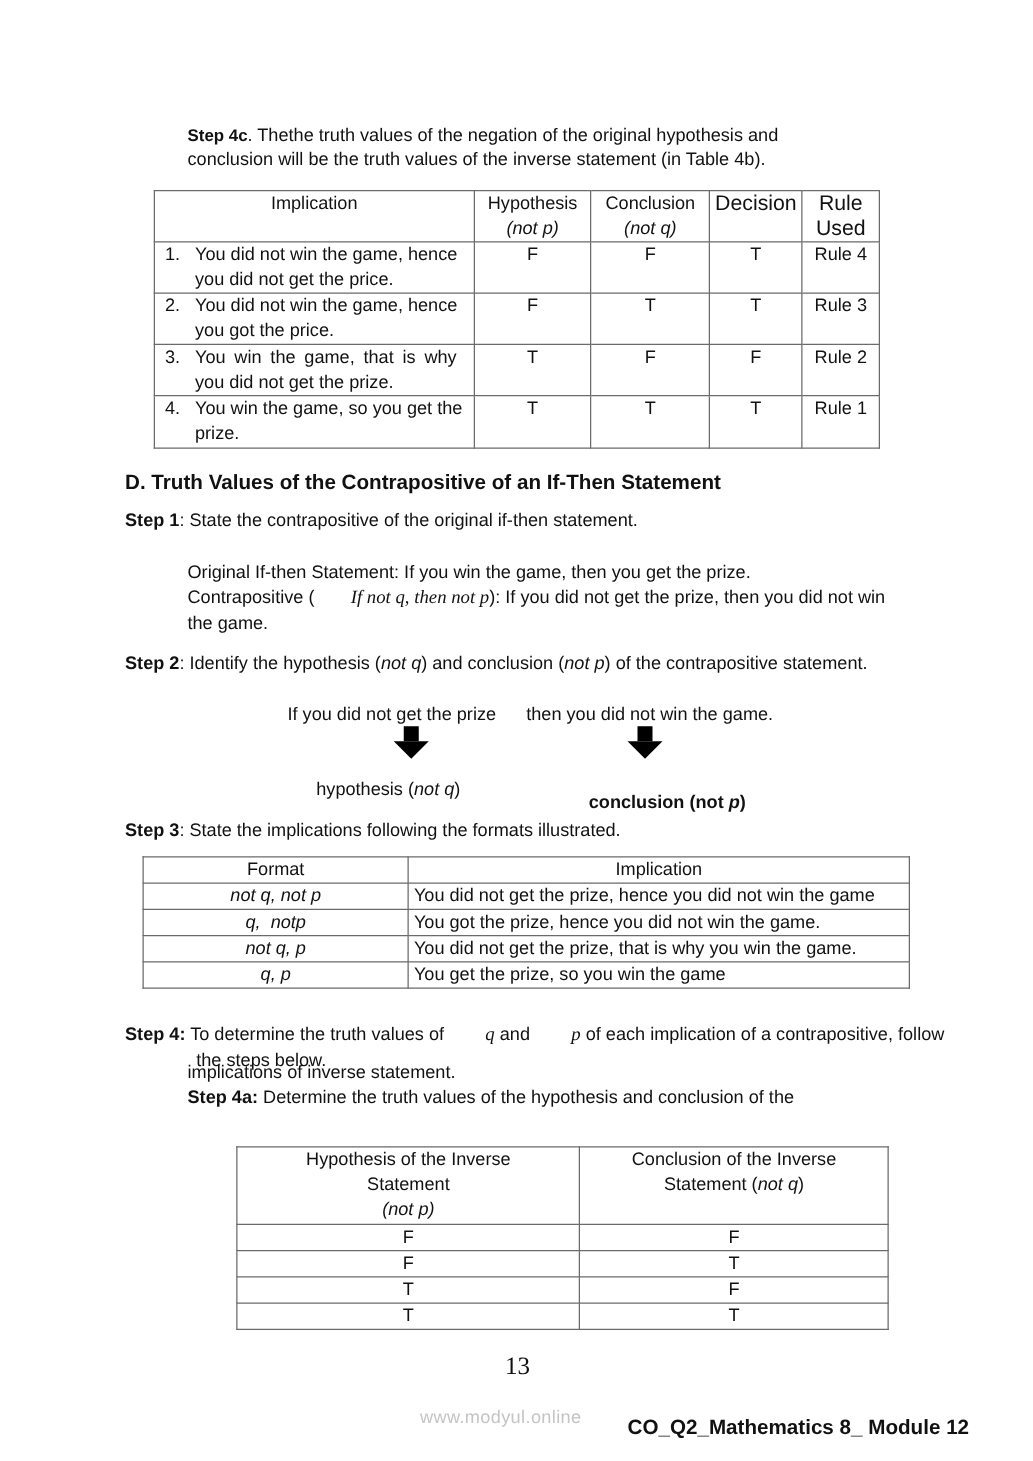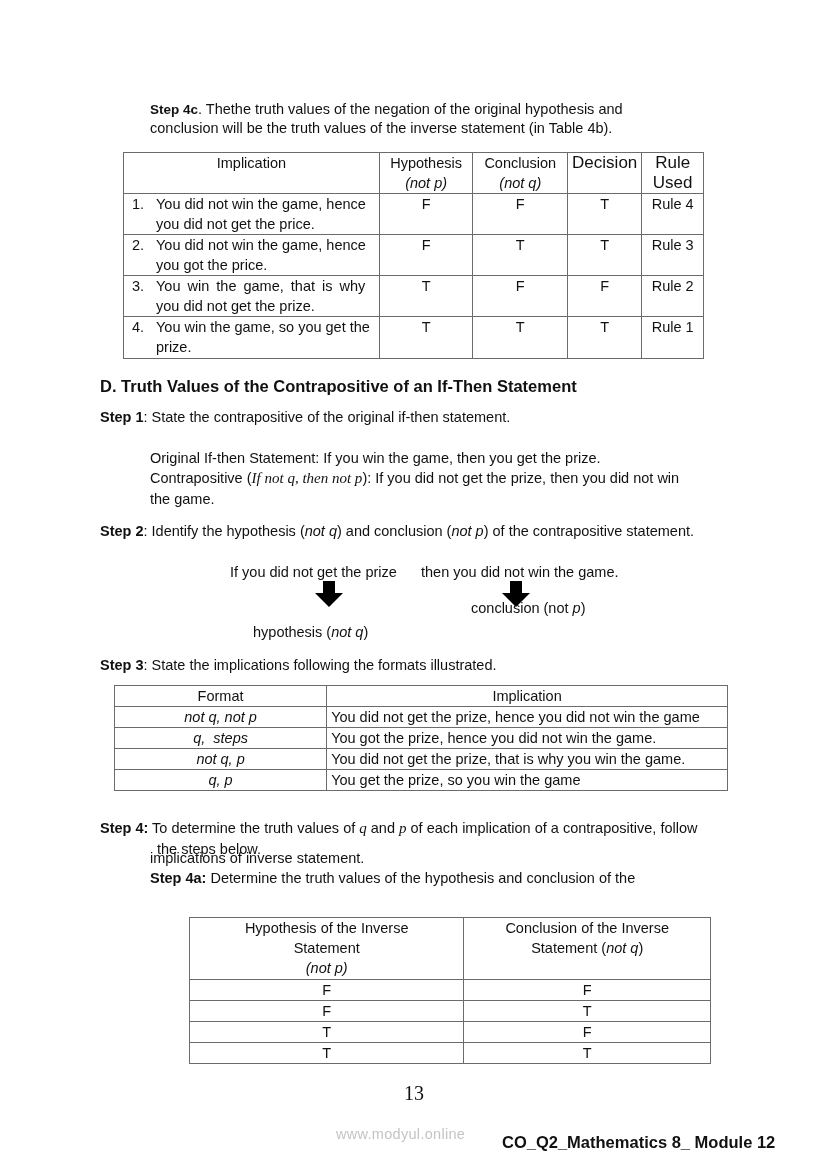--- a/index.html
+++ b/index.html
@@ -2,21 +2,21 @@
 <html><head>
 <meta charset="utf-8">
 <style>
   html, body { margin: 0; padding: 0; background: #ffffff; }
   body { width: 826px; height: 1169px; position: relative; overflow: hidden;
          font-family: "Liberation Sans", sans-serif; color: #111; font-size: 14.5px; }
   .abs { position: absolute; }
   .line { line-height: 20px; white-space: nowrap; }
   b { font-weight: bold; }
   .i { font-style: italic; }
-  .math { font-family: "Liberation Serif", serif; font-style: italic; font-size: 15px; }
+  .math { font-family: "Liberation Serif", serif; font-style: italic; font-size: 15px; margin-left: 29px; }
   table { border-collapse: collapse; position: absolute; font-size: 14.5px; }
   td, th { border: 1px solid #6b6b6b; padding: 0 4px; font-weight: normal; vertical-align: top; line-height: 20px; }
   .c { text-align: center; }
   .small { font-size: 17px; }
   .arrow { position: absolute; width: 0; height: 0; }
   .arrow .shaft { position: absolute; left: -6px; top: 0; width: 12px; height: 12px; background: #000; }
   .arrow .head { position: absolute; left: -14px; top: 12px; width: 0; height: 0;
                  border-left: 14px solid transparent; border-right: 14px solid transparent; border-top: 14px solid #000; }
 </style>
 </head>
@@ -108,40 +108,40 @@
 <div class="arrow" style="left:329px; top:581px;">
     <div class="shaft"></div>
     <div class="head"></div>
   </div>
 <div class="arrow" style="left:516px; top:581px;">
     <div class="shaft"></div>
     <div class="head"></div>
   </div>
 
 <div class="abs line" style="left:253px; top:622px;"><span>hypothesis (</span><span class="i">not q</span><span>)</span></div>
-<div class="abs line" style="left:471px; top:598px;"><span>conclusion (not </span><span class="i">p</span><span>)</span></div>
+<div class="abs line" style="left:471px; top:632px;font-weight:bold;"><span>conclusion (not </span><span class="i">p</span><span>)</span></div>
 
 <div class="abs line" style="left:100px; top:655px;"><b>Step 3</b><span>: State the implications following the formats illustrated.</span></div>
 
 <table style="left:114px; top:685px; width:614px;">
   <colgroup>
       <col style="width:213px">
       <col style="width:401px">
     </colgroup>
   <tbody>
       <tr style="height:21px">
     <th class="c">Format</th>
     <th class="c">Implication</th>
   </tr>
   <tr style="height:21px">
     <td class="c i">not q, not p</td>
     <td style="white-space:nowrap">You did not get the prize, hence you did not win the game</td>
   </tr>
   <tr style="height:21px">
-    <td class="c i" style="white-space:pre">q,  steps</td>
+    <td class="c i" style="white-space:pre">q,  notp</td>
     <td>You got the prize, hence you did not win the game.</td>
   </tr>
   <tr style="height:21px">
     <td class="c i">not q, p</td>
     <td>You did not get the prize, that is why you win the game.</td>
   </tr>
   <tr style="height:21px">
     <td class="c i">q, p</td>
     <td>You get the prize, so you win the game</td>
   </tr>

